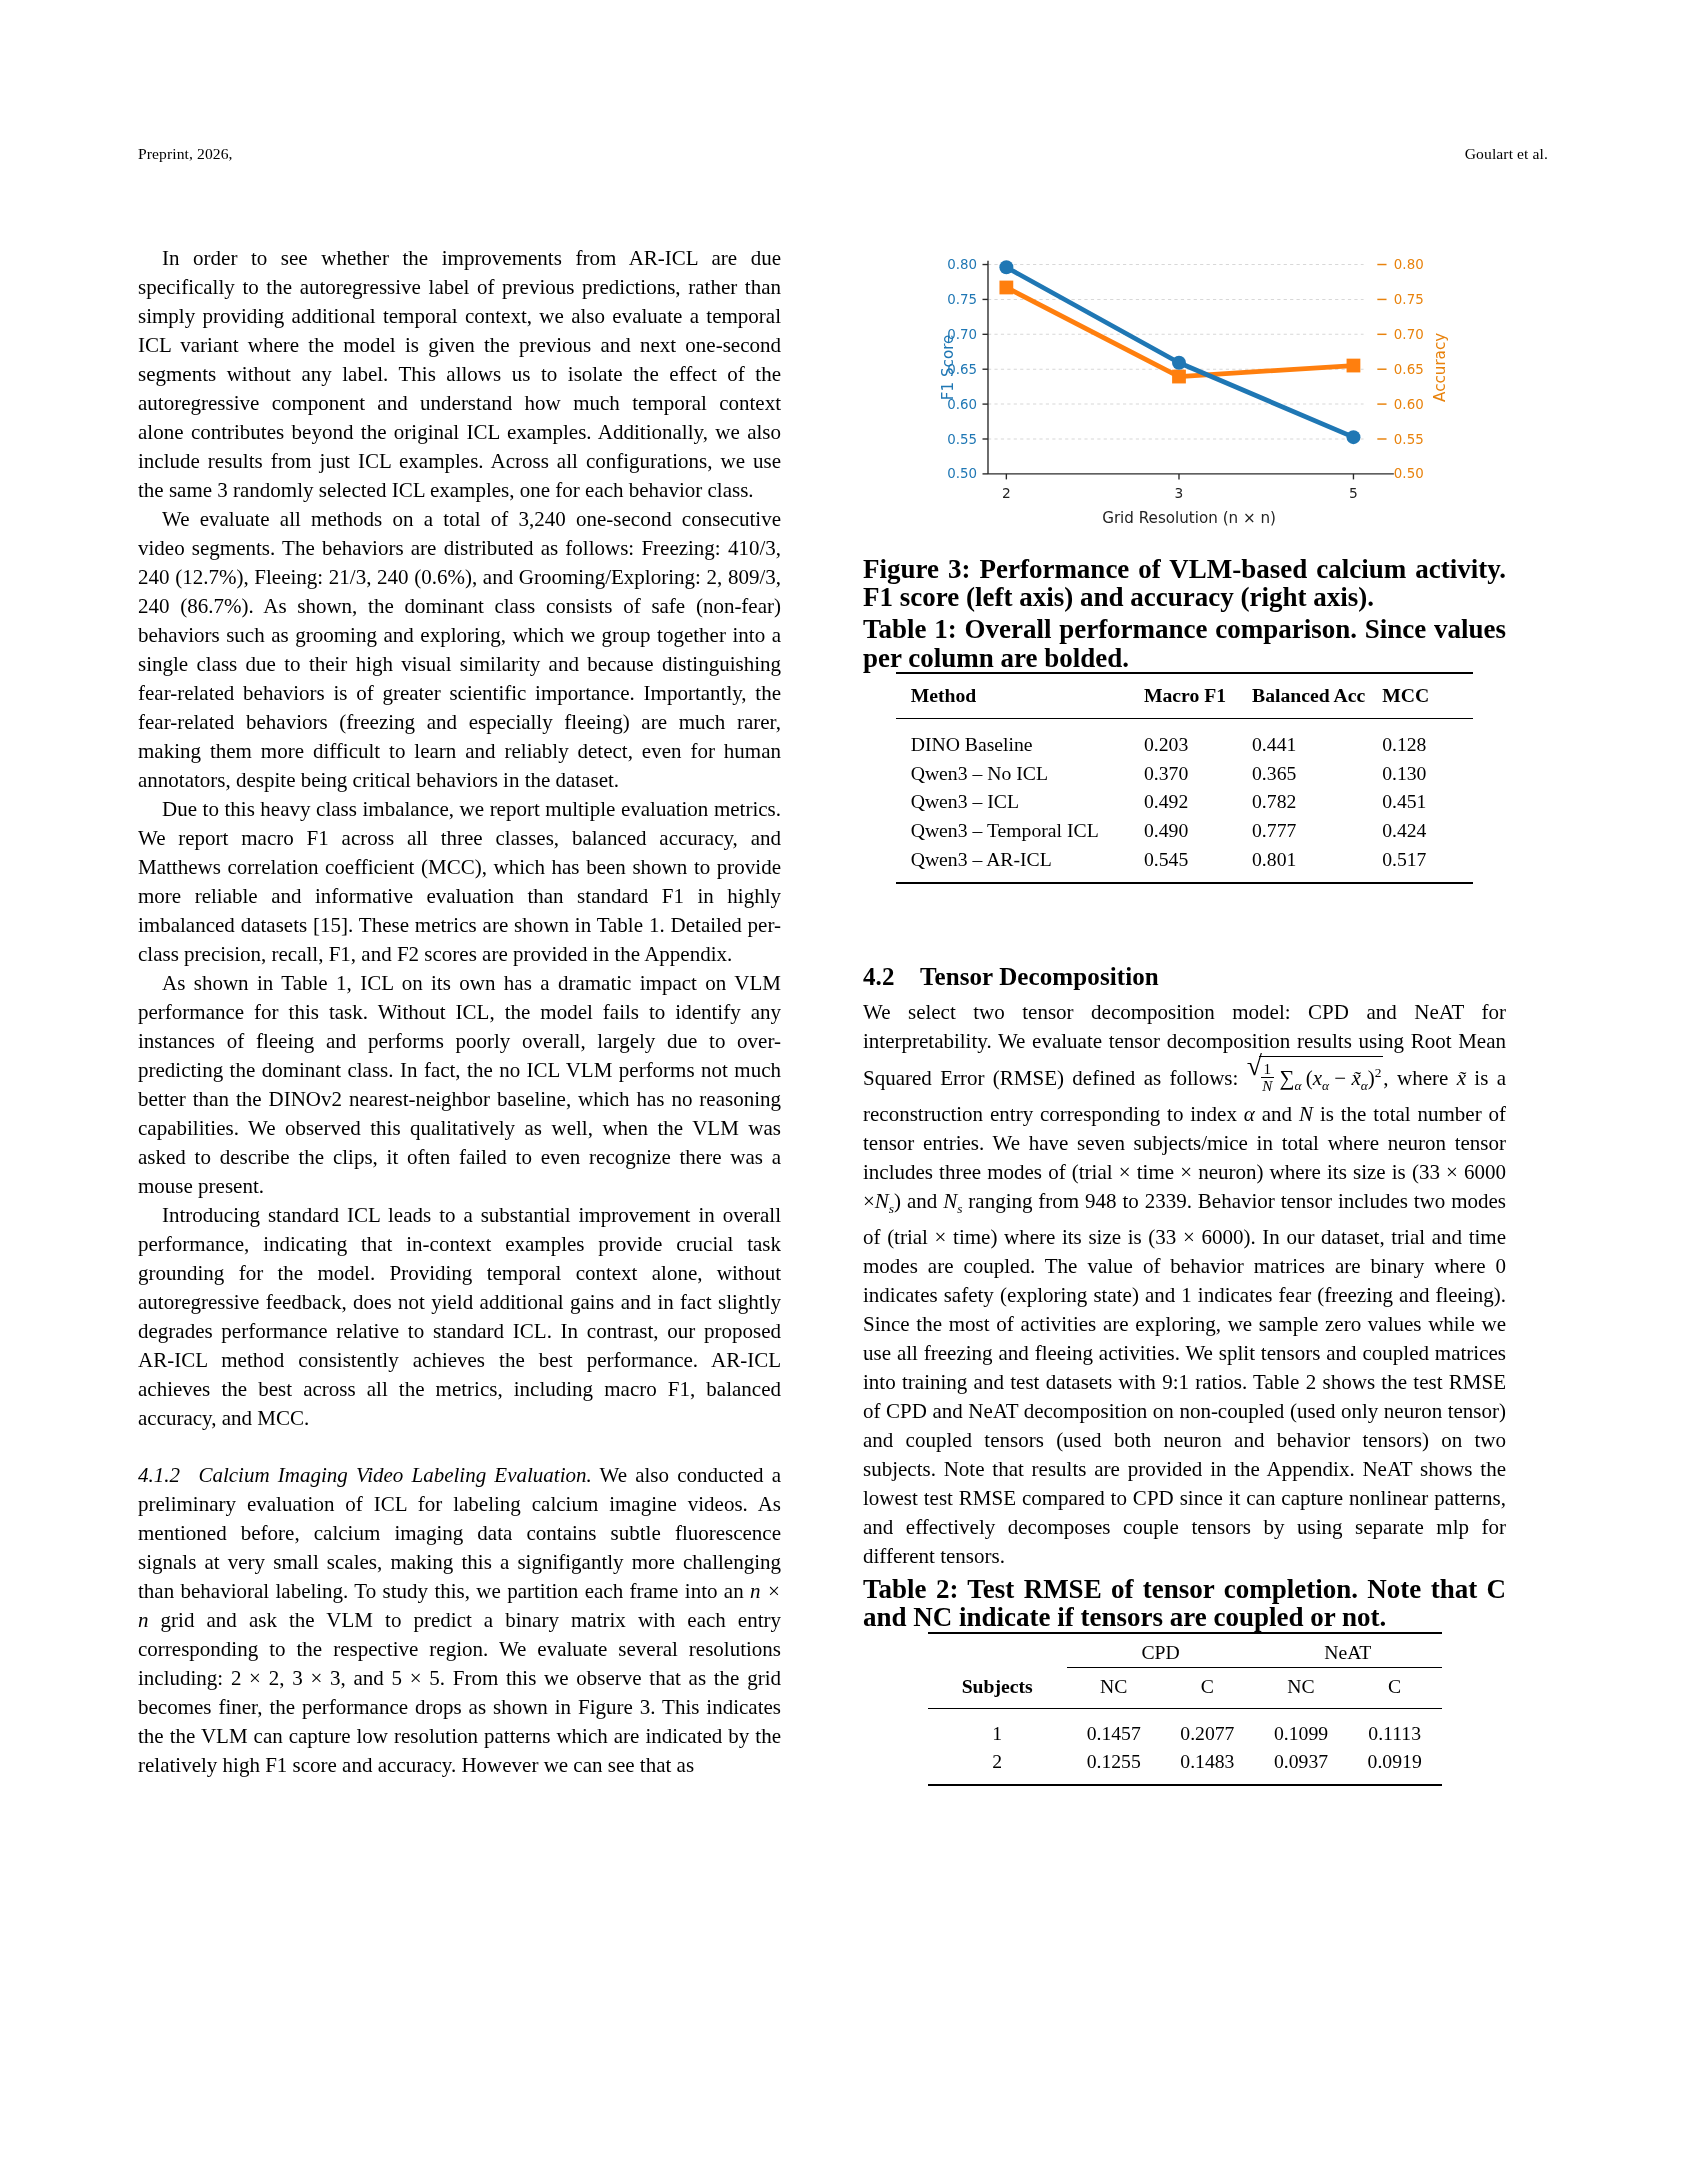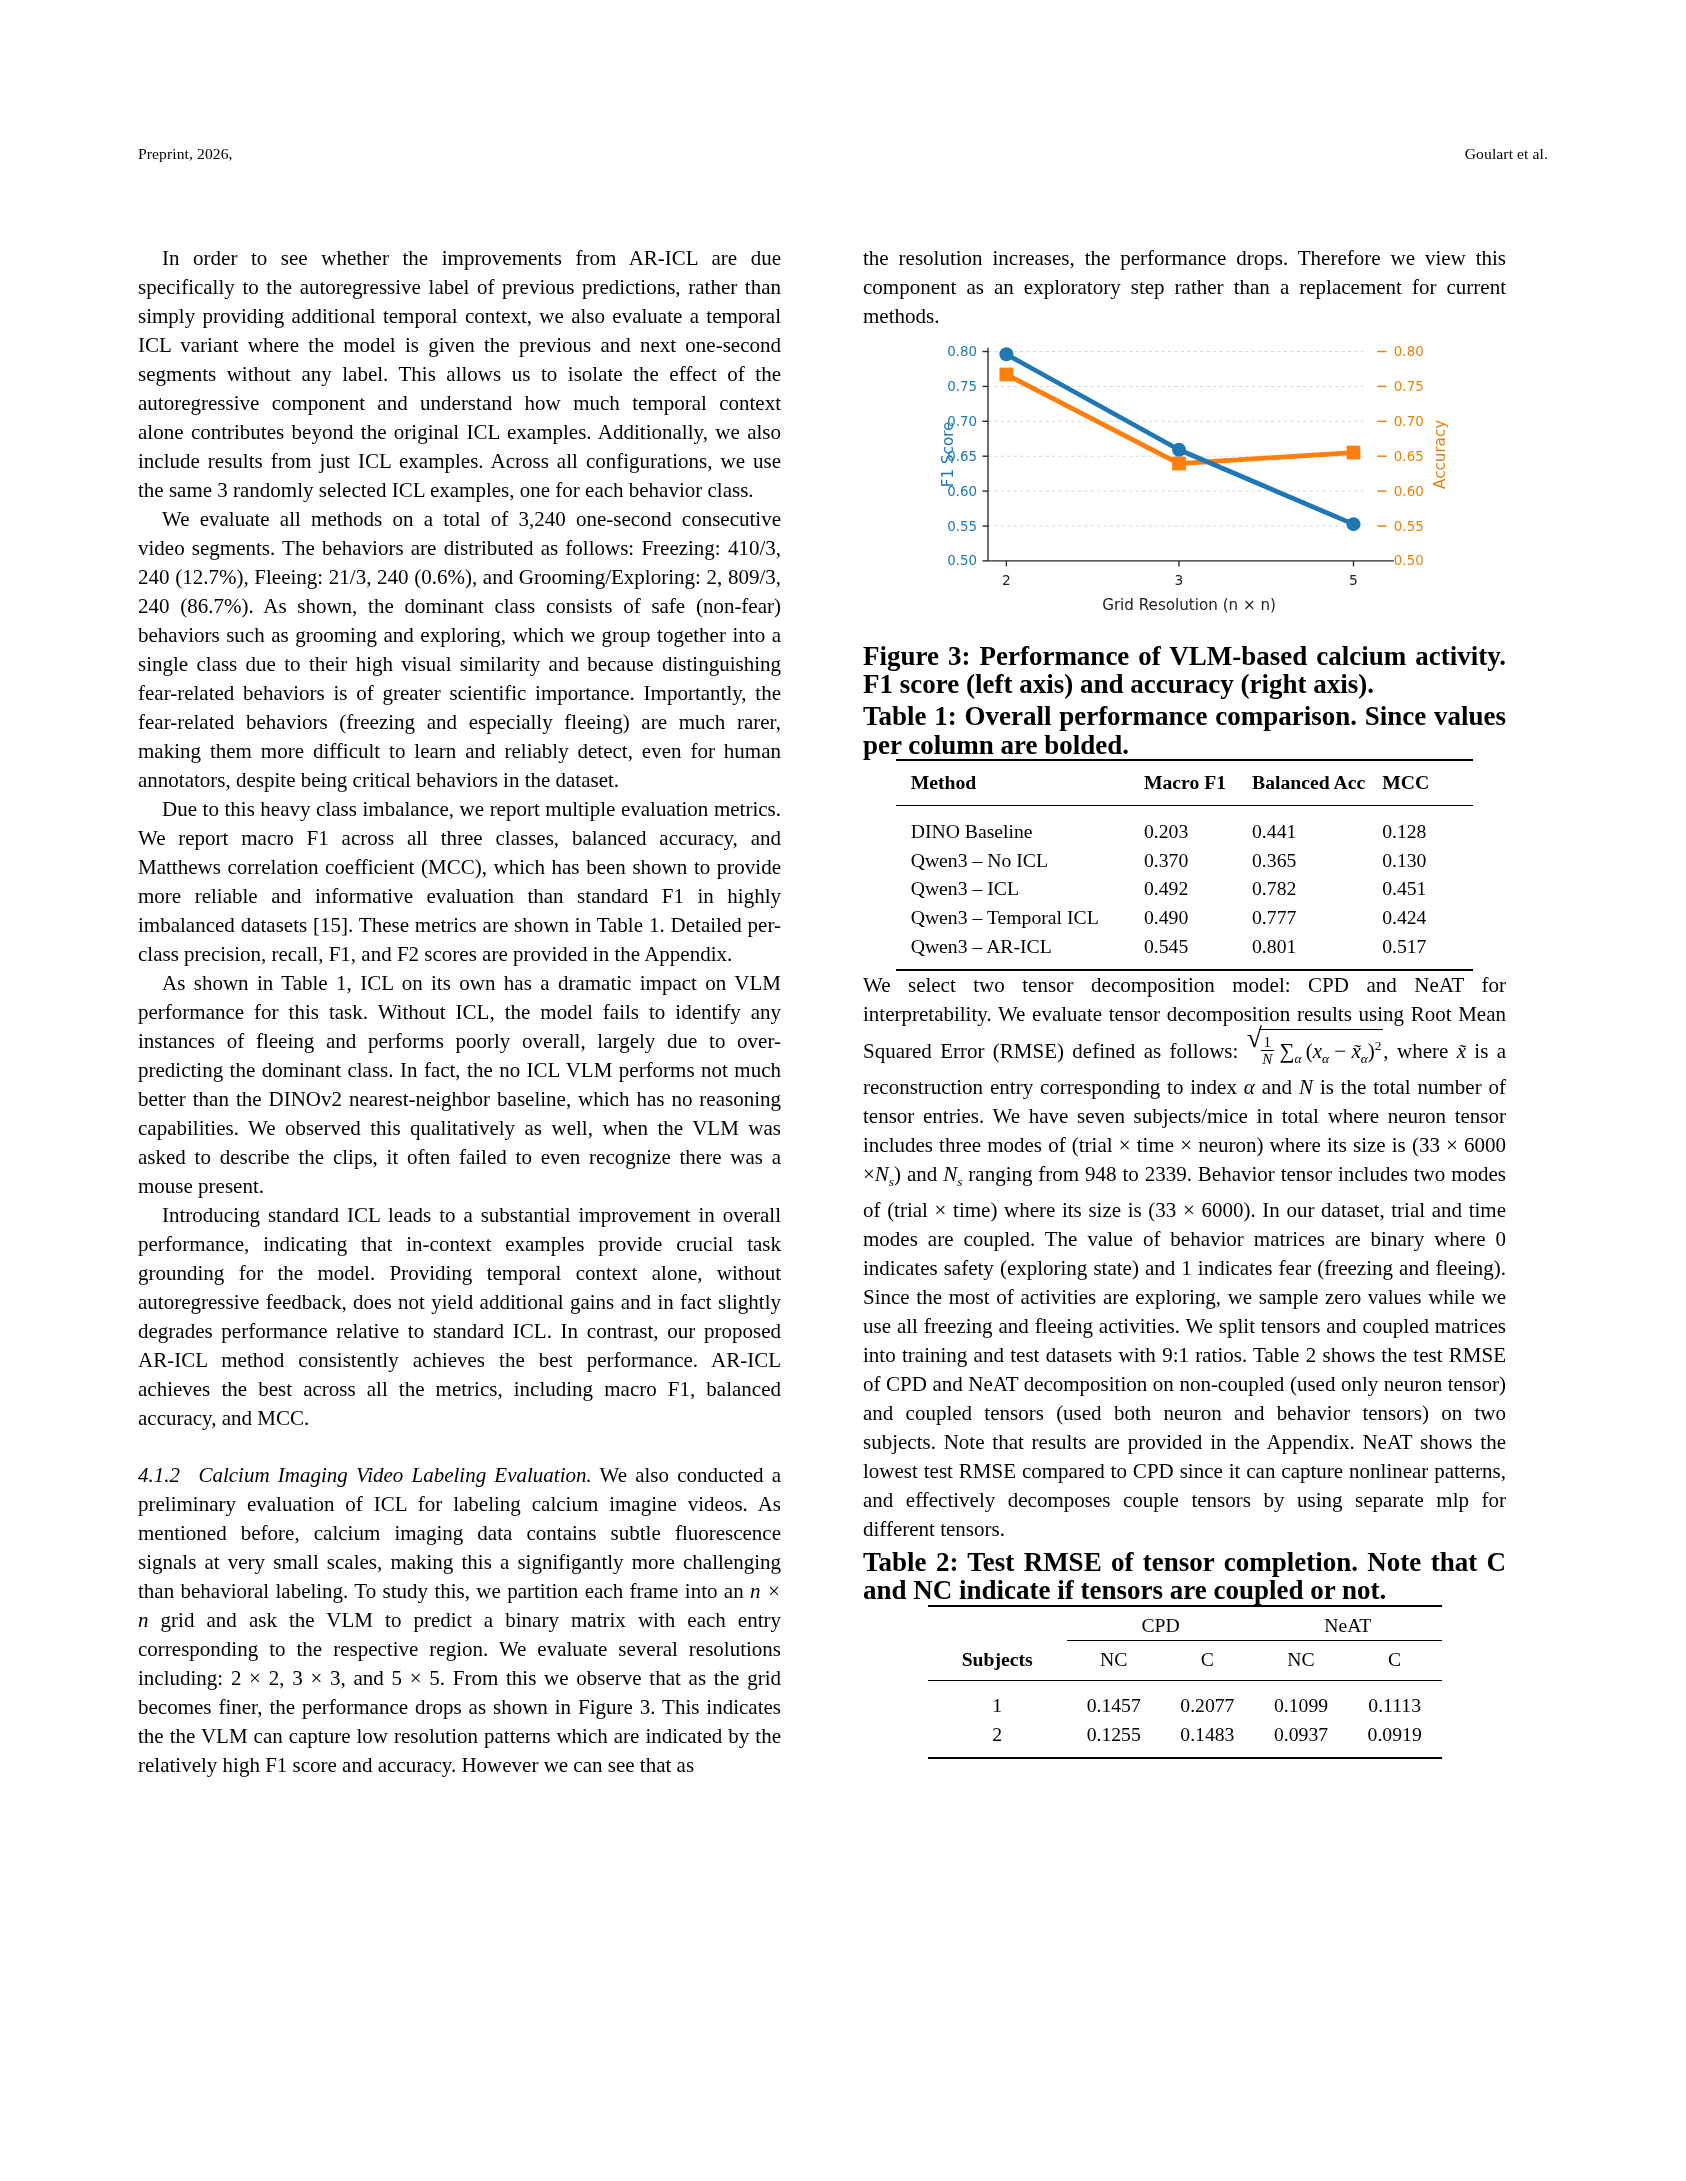--- a/index.html
+++ b/index.html
@@ -134,21 +134,20 @@
     <p class="body indent">Due to this heavy class imbalance, we report multiple evaluation metrics. We report macro F1 across all three classes, balanced accuracy, and Matthews correlation coefficient (MCC), which has been shown to provide more reliable and informative evaluation than standard F1 in highly imbalanced datasets [15]. These metrics are shown in Table 1. Detailed per-class precision, recall, F1, and F2 scores are provided in the Appendix.</p>
     <p class="body indent">As shown in Table 1, ICL on its own has a dramatic impact on VLM performance for this task. Without ICL, the model fails to identify any instances of fleeing and performs poorly overall, largely due to over-predicting the dominant class. In fact, the no ICL VLM performs not much better than the DINOv2 nearest-neighbor baseline, which has no reasoning capabilities. We observed this qualitatively as well, when the VLM was asked to describe the clips, it often failed to even recognize there was a mouse present.</p>
     <p class="body indent">Introducing standard ICL leads to a substantial improvement in overall performance, indicating that in-context examples provide crucial task grounding for the model. Providing temporal context alone, without autoregressive feedback, does not yield additional gains and in fact slightly degrades performance relative to standard ICL. In contrast, our proposed AR-ICL method consistently achieves the best performance. AR-ICL achieves the best across all the metrics, including macro F1, balanced accuracy, and MCC.</p>
 
     <p class="body gap-before"><span class="subnum">4.1.2</span><span style="display:inline-block;width:18.4px"></span><span class="subhead">Calcium Imaging Video Labeling Evaluation.</span><span> We also conducted a preliminary evaluation of ICL for labeling calcium imagine videos. As mentioned before, calcium imaging data contains subtle fluorescence signals at very small scales, making this a signifigantly more challenging than behavioral labeling. To study this, we partition each frame into an </span><span class="mi">n × n</span><span> grid and ask the VLM to predict a binary matrix with each entry corresponding to the respective region. We evaluate several resolutions including: 2 × 2, 3 × 3, and 5 × 5. From this we observe that as the grid becomes finer, the performance drops as shown in Figure 3. This indicates the the VLM can capture low resolution patterns which are indicated by the relatively high F1 score and accuracy. However we can see that as</span></p>
 
   </div>
 
   <div class="col right">
 
-    <p class="body">the resolution increases, the performance drops. Therefore we view this component as an exploratory step rather than a replacement for current methods.</p>
 
     <div class="figure">
       <div class="chart-wrap">
         <svg class="chart" width="643" height="292" viewBox="0 0 700 318">
 
           <g stroke="#d8d8d8" stroke-width="1.1" stroke-dasharray="3.5,3.5">
             <line x1="136" y1="18" x2="545" y2="18"></line>
             <line x1="136" y1="56" x2="545" y2="56"></line>
             <line x1="136" y1="94" x2="545" y2="94"></line>
             <line x1="136" y1="132" x2="545" y2="132"></line>
@@ -265,20 +264,23 @@
         </tr>
         <tr class="rule-bottom">
           <td class="c-method">Qwen3 – AR-ICL</td>
           <td class="c-num c-f1 bold">0.545</td>
           <td class="c-num c-ba bold">0.801</td>
           <td class="c-num c-mcc bold">0.517</td>
         </tr>
       </tbody>
     </table>
 
+    <h2 class="section" style="margin-top:79px;">
+      <span class="num">4.2</span><span>Tensor Decomposition</span>
+    </h2>
 
     <p class="body"><span>We select two tensor decomposition model: CPD and NeAT for interpretability. We evaluate tensor decomposition results using Root Mean Squared Error (RMSE) defined as follows:</span>
       <span class="math"><span class="sqrt"><span class="under"><span class="frac"><span class="num">1</span><span class="den mi">N</span></span>&nbsp;∑<sub class="sm mi">α</sub> (<span class="mi">x</span><sub class="sm mi">α</sub> − <span class="mi">x̃</span><sub class="sm mi">α</sub>)<sup class="sm">2</sup></span></span></span><span>, where</span>
       <span class="mi">x̃</span>
       <span>is a reconstruction entry corresponding to index</span>
       <span class="mi">α</span>
       <span>and</span>
       <span class="mi">N</span>
       <span>is the total number of tensor entries. We have seven subjects/mice in total where neuron tensor includes three modes of (trial × time × neuron) where its size is (33 × 6000 ×</span><span class="mi">N<sub class="sm">s</sub></span><span>) and</span>
       <span class="mi">N<sub class="sm">s</sub></span>

